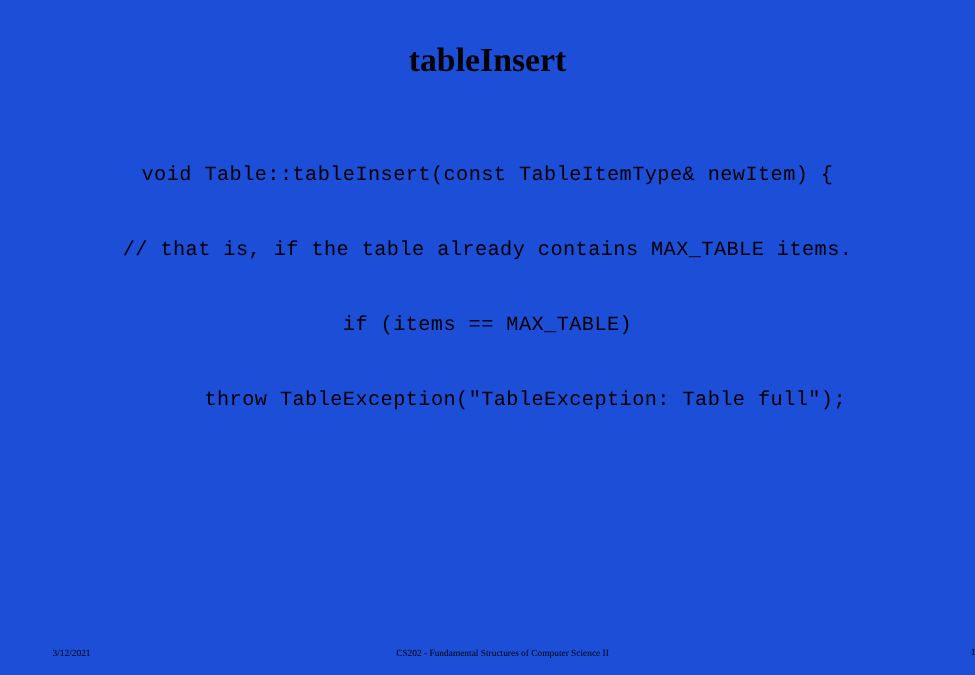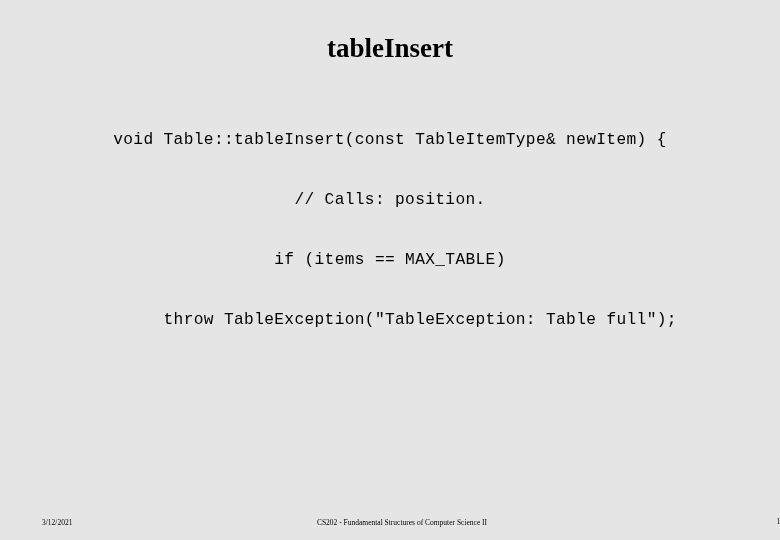--- a/index.html
+++ b/index.html
@@ -15,21 +15,21 @@
     overflow: hidden;
     position: relative;
   }
 
   #slide {
     position: absolute;
     left: 0;
     top: 0;
     width: 780px;
     height: 540px;
-    background: #e5e5e5;
+    background: #1d4ed8;
   }
 
   
   #slide-title {
     position: absolute;
     left: 0;
     top: 33px;
     width: 780px;
     text-align: center;
     font-family: "Liberation Serif", "DejaVu Serif", serif;
@@ -101,21 +101,21 @@
 </style>
 </head>
 <body>
 
 <div id="slide">
 
   <div id="slide-title">tableInsert</div>
 
   <div id="code-block">
     <span class="code-line">void Table::tableInsert(const TableItemType&amp; newItem) {</span>
-    <span class="code-line">// Calls: position.</span>
+    <span class="code-line">// that is, if the table already contains MAX_TABLE items.</span>
     <span class="code-line">if (items == MAX_TABLE)</span>
     <span class="code-line">      throw TableException("TableException: Table full");</span>
     <span class="code-line blank"></span>
     
     
     
     
     
     
     

